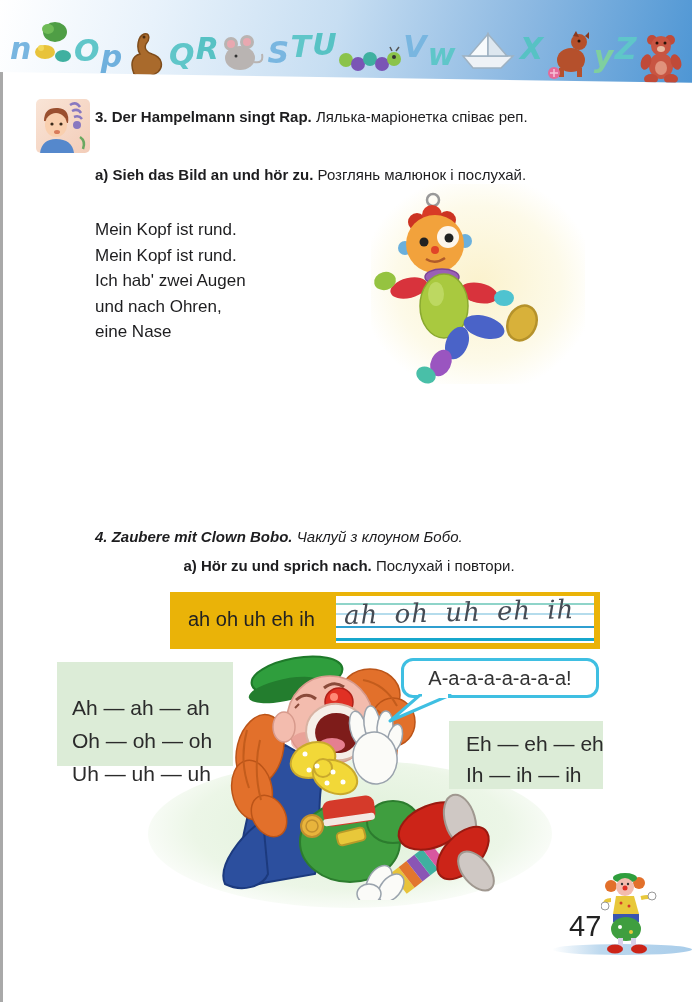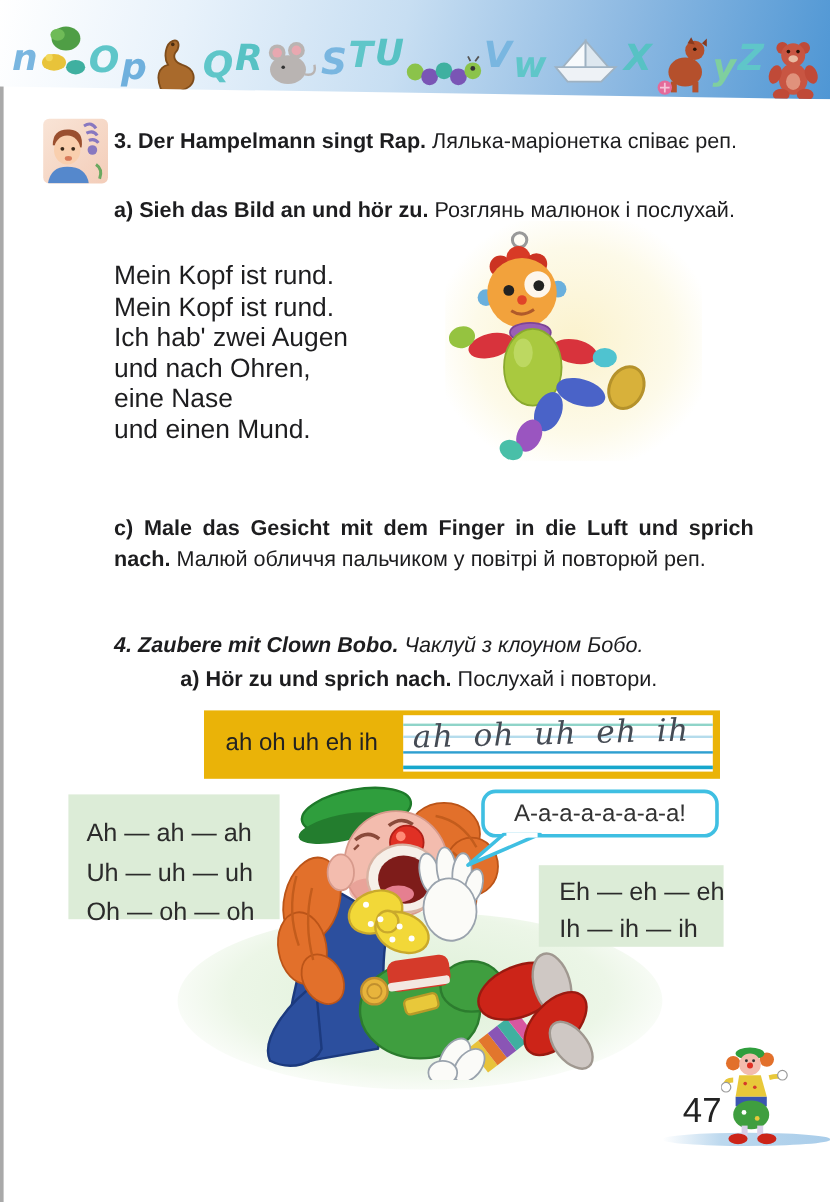--- a/index.html
+++ b/index.html
@@ -10,24 +10,24 @@
   
   .alpha-band{position:absolute;left:0;top:0;width:692px;height:90px;
       background:linear-gradient(104deg,#ffffff 0%,#e8f2fb 22%,#c7def2 48%,#8db9e2 74%,#4e96d4 100%);
       clip-path:polygon(0 0,100% 0,100% 92%,0 80%);}
   .alpha-inner{position:absolute;left:10px;top:20px;width:672px;display:flex;
       align-items:flex-start;justify-content:space-between;}
   .bl{font:italic bold 30px "DejaVu Sans", sans-serif;line-height:1;display:inline-block;}
   .band-ico{display:inline-block;}
 
   
-  .para{position:absolute;margin:0;font-size:18px;line-height:26px;text-align:justify;}
+  .para{position:absolute;margin:0;font-size:15px;line-height:26px;text-align:justify;}
   .para .de{font-weight:bold;}
   .para .uk{font-weight:normal;}
-  .poem{position:absolute;left:95px;top:217px;font-size:22px;line-height:25.5px;}
+  .poem{position:absolute;left:95px;top:217px;font-size:17px;line-height:25.5px;}
   .poem div{white-space:nowrap;}
 
   
   .task-icon{position:absolute;left:36px;top:99px;width:54px;height:54px;border-radius:5px;
       overflow:hidden;background:linear-gradient(135deg,#f9e4d6,#f3cdb9);}
 
   
   .hampel-wrap{position:absolute;left:371px;top:184px;width:214px;height:200px;
       background:radial-gradient(ellipse at 50% 50%, #fbf2cd 0%, #fdfae9 55%, rgba(255,255,255,0) 78%);}
 
@@ -38,21 +38,21 @@
   .rl{position:absolute;left:0;width:100%;}
   .rl1{top:7px;height:2px;background:#8fd4c9;}
   .rl2{top:17px;height:2px;background:#b5dcec;}
   .rl3{top:30px;height:2px;background:#2f9fd0;}
   .rl4{top:42px;height:3px;background:#17a7cc;}
   .cursive{position:absolute;left:8px;top:1px;font-family:"DejaVu Serif", serif;font-style:italic;
       font-size:26px;color:#454b54;word-spacing:7px;letter-spacing:1px;transform:rotate(-1.5deg);white-space:nowrap;}
 
   
   .drill{position:absolute;background:#dcecd7;font-size:21px;color:#2b2b2b;}
-  .drill-left{left:57px;top:662px;width:176px;height:104px;padding:16px 0 0 15px;line-height:33px;box-sizing:border-box;}
+  .drill-left{left:57px;top:662px;width:176px;height:104px;padding:29px 0 0 15px;line-height:33px;box-sizing:border-box;}
   .drill-right{left:449px;top:721px;width:154px;height:68px;padding:7px 0 0 17px;line-height:31px;box-sizing:border-box;}
   .drill div{white-space:nowrap;}
   .bubble{position:absolute;left:401px;top:658px;width:198px;height:40px;background:#ffffff;
       border:3px solid #3fbfe2;border-radius:12px;box-sizing:border-box;
       font-size:20px;color:#333;text-align:center;line-height:34px;white-space:nowrap;}
   .bubble-tail{position:absolute;left:382px;top:694px;}
 
   
   .clown-blob{position:absolute;left:148px;top:760px;width:404px;height:148px;border-radius:50%;
       background:radial-gradient(ellipse at 50% 45%, #def0d8 0%, #ecf6e7 55%, rgba(255,255,255,0) 80%);}
@@ -170,21 +170,20 @@
     <b class="de">a) Sieh das Bild an und hör zu.</b>
     <span class="uk">Розглянь малюнок і послухай.</span>
   </p>
 
   <div class="poem">
     <div>Mein Kopf ist rund.</div>
     <div>Mein Kopf ist rund.</div>
     <div>Ich hab' zwei Augen</div>
     <div>und nach Ohren,</div>
     <div>eine Nase</div>
-    <div>und einen Mund.</div>
   </div>
 
   <div class="hampel-wrap">
     <svg width="214" height="200" viewBox="0 0 214 200">
       <circle cx="62" cy="16" r="6" fill="none" stroke="#999" stroke-width="2.5"></circle>
       <rect x="58" y="22" width="7" height="9" fill="#b8b8b8"></rect>
       <circle cx="46" cy="38" r="9" fill="#cc3322"></circle>
       <circle cx="61" cy="31" r="10" fill="#d83a26"></circle>
       <circle cx="76" cy="36" r="9" fill="#cc3322"></circle>
       <circle cx="34" cy="64" r="7" fill="#6ab0dd"></circle>
@@ -204,24 +203,20 @@
       <ellipse cx="65" cy="110" rx="8" ry="12" fill="#c2dc6a" opacity="0.8"></ellipse>
       <ellipse cx="113" cy="143" rx="21" ry="11" fill="#4a63c8" transform="rotate(16 113 143)"></ellipse>
       <ellipse cx="151" cy="139" rx="14" ry="18" fill="#d8b13a" stroke="#b5922b" stroke-width="2.5" transform="rotate(24 151 139)"></ellipse>
       <ellipse cx="86" cy="159" rx="11" ry="17" fill="#4a63c8" transform="rotate(22 86 159)"></ellipse>
       <ellipse cx="70" cy="179" rx="10" ry="14" fill="#9a55c0" transform="rotate(26 70 179)"></ellipse>
       <ellipse cx="55" cy="191" rx="10" ry="8" fill="#49bfa8" transform="rotate(26 55 191)"></ellipse>
     </svg>
   </div>
 
 
-  <p class="para" style="left:95px;top:427px;width:533px;">
-    <b class="de">c) Male das Gesicht mit dem Finger in die Luft und sprich nach.</b>
-    <span class="uk">Малюй обличчя пальчиком у повітрі й повторюй реп.</span>
-  </p>
 
   <p class="para" style="left:95px;top:524px;width:540px;text-align:left;font-style:italic;">
     <b class="de">4. Zaubere mit Clown Bobo.</b>
     <span class="uk">Чаклуй з клоуном Бобо.</span>
   </p>
 
   <p class="para" style="left:79px;top:553px;width:540px;text-align:center;">
     <b class="de">a) Hör zu und sprich nach.</b>
     <span class="uk">Послухай і повтори.</span>
   </p>
@@ -321,22 +316,22 @@
       <g fill="#fbfbf8" stroke="#9aa3ad" stroke-width="1.5">
         <ellipse cx="214" cy="232" rx="11" ry="18" transform="rotate(30 214 232)"></ellipse>
         <ellipse cx="226" cy="238" rx="10" ry="16" transform="rotate(40 226 238)"></ellipse>
         <ellipse cx="204" cy="244" rx="12" ry="10"></ellipse>
       </g>
     </svg>
   </div>
 
   <div class="drill drill-left">
     <div>Ah — ah — ah</div>
+    <div>Oh — oh — oh</div>
     <div>Uh — uh — uh</div>
-    <div>Oh — oh — oh</div>
   </div>
 
   <div class="bubble">
     <span>A-a-a-a-a-a-a-a!</span>
   </div>
   <svg class="bubble-tail" width="72" height="30" viewBox="0 0 72 30">
     <path d="M38 1 L68 1 L8 27 Z" fill="#ffffff" stroke="#3fbfe2" stroke-width="3" stroke-linejoin="round"></path>
     <rect x="40" y="0" width="26" height="4" fill="#ffffff"></rect>
   </svg>
 

